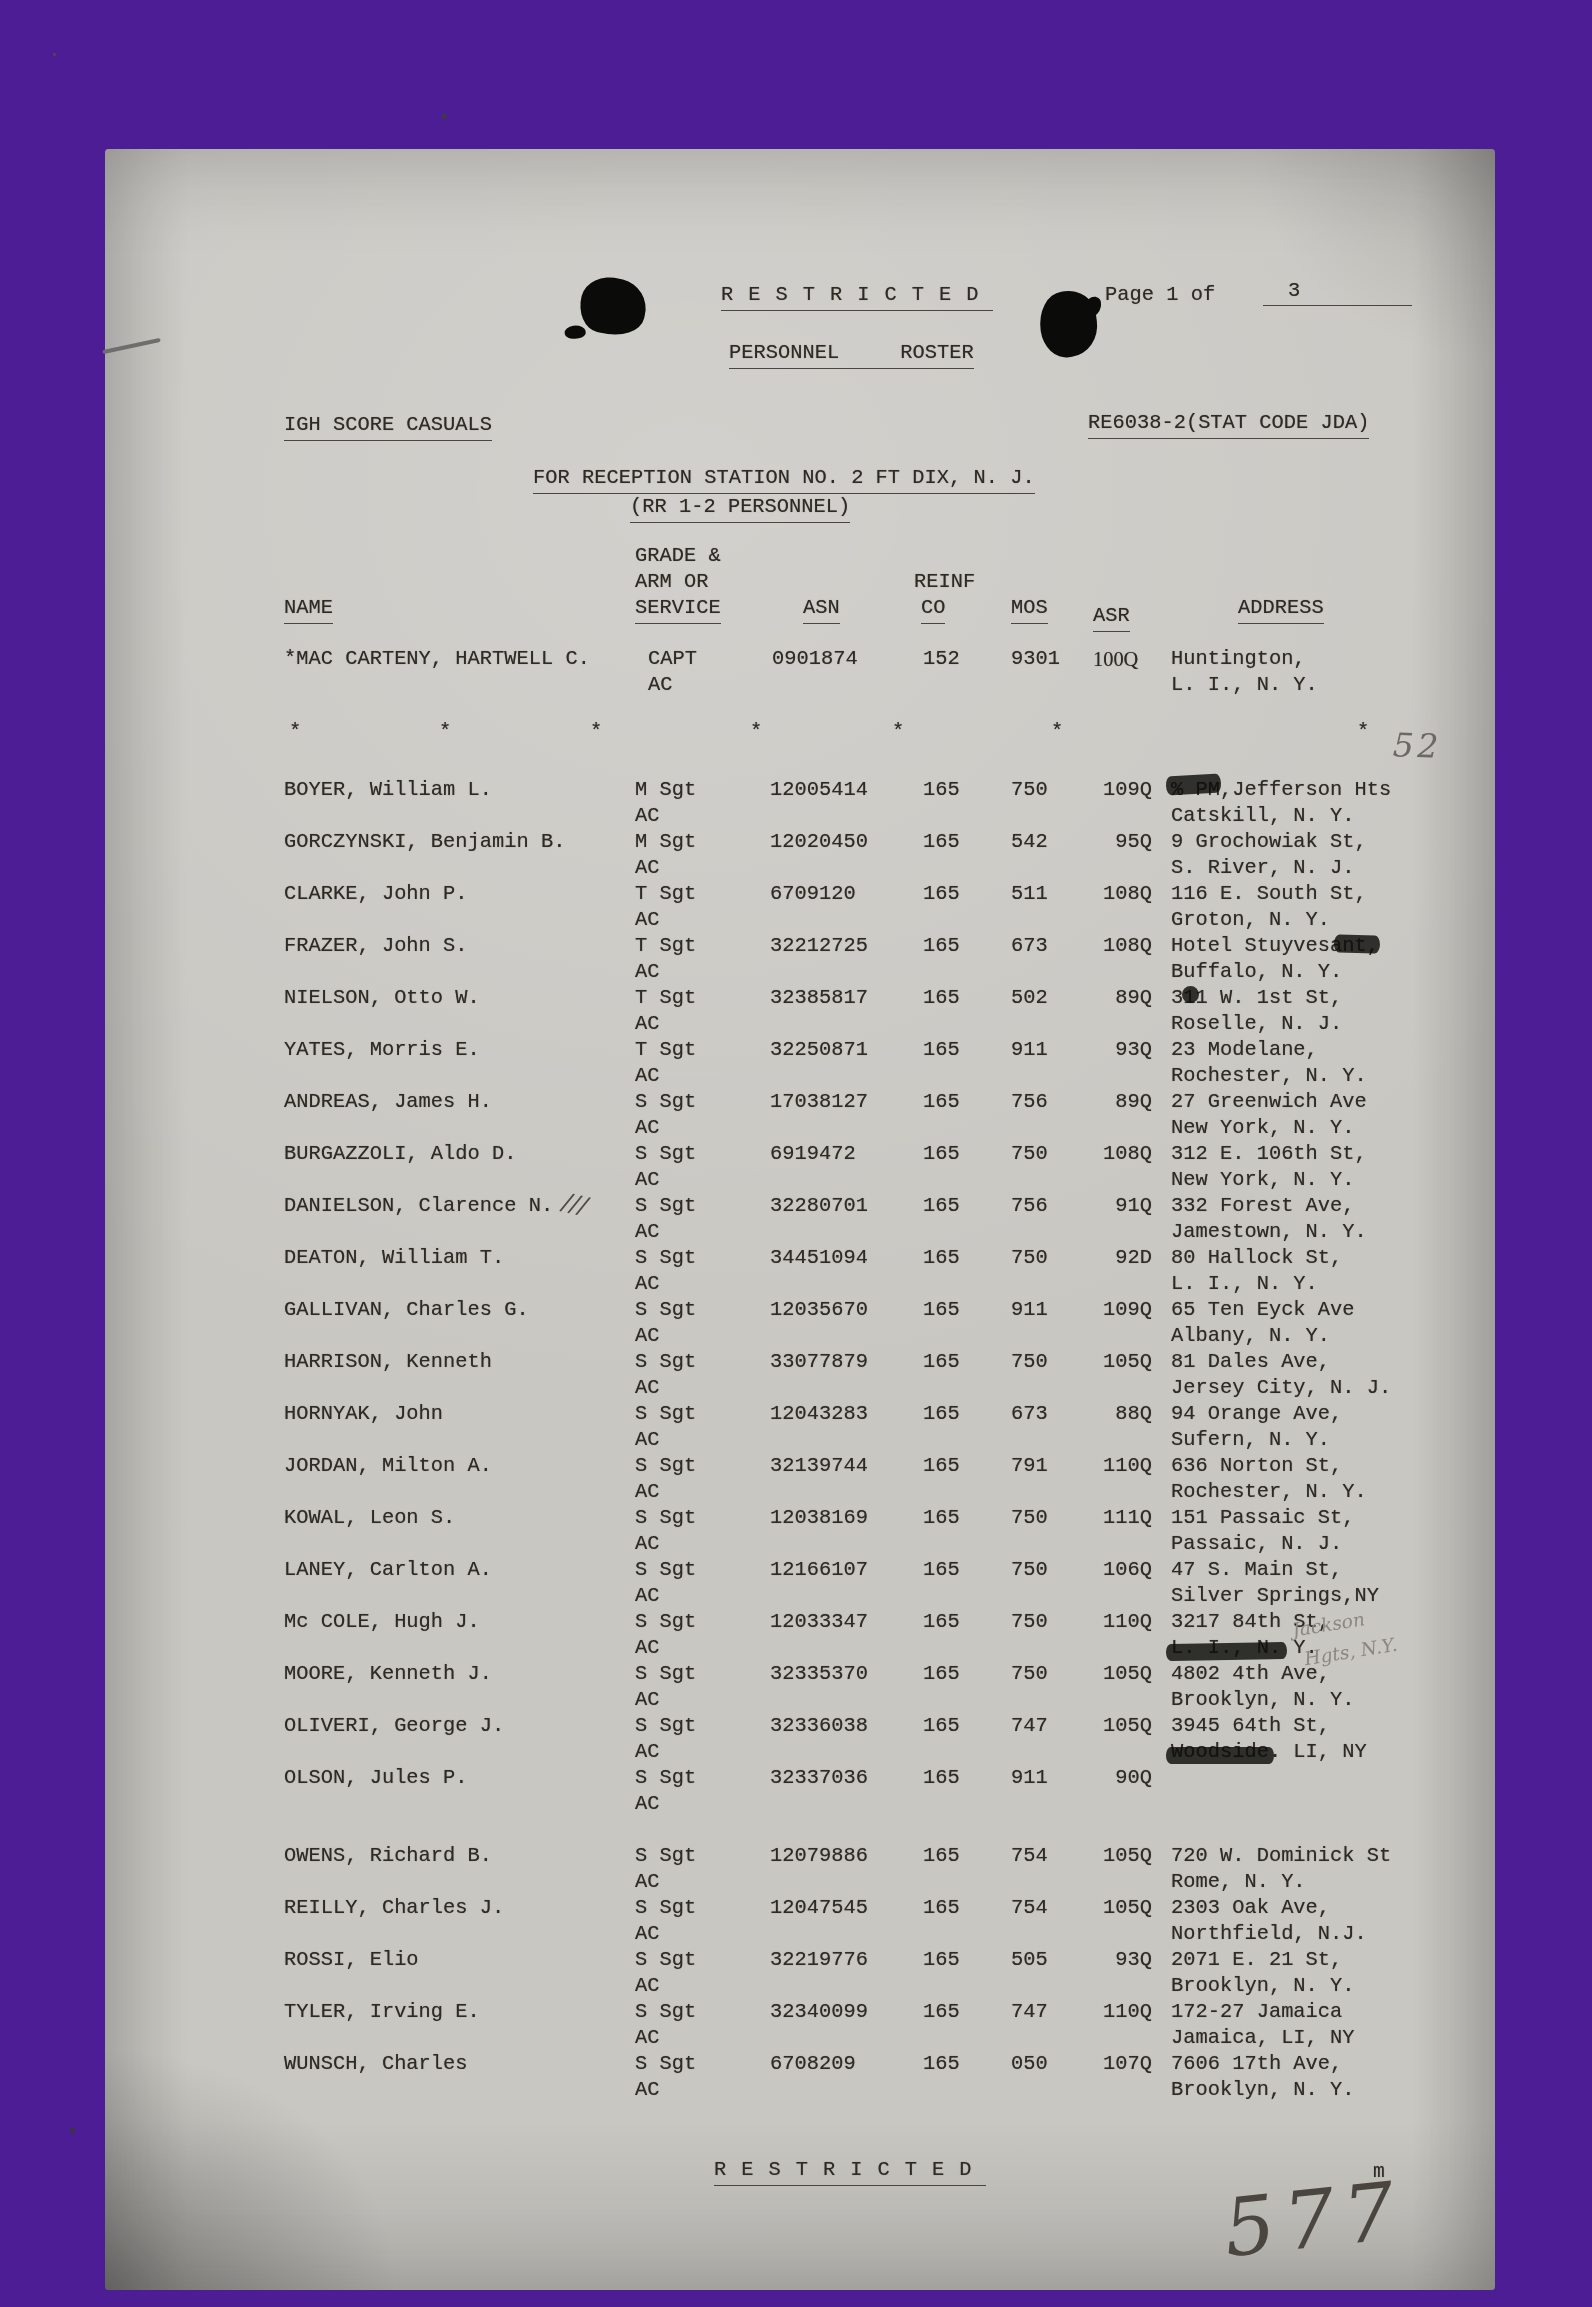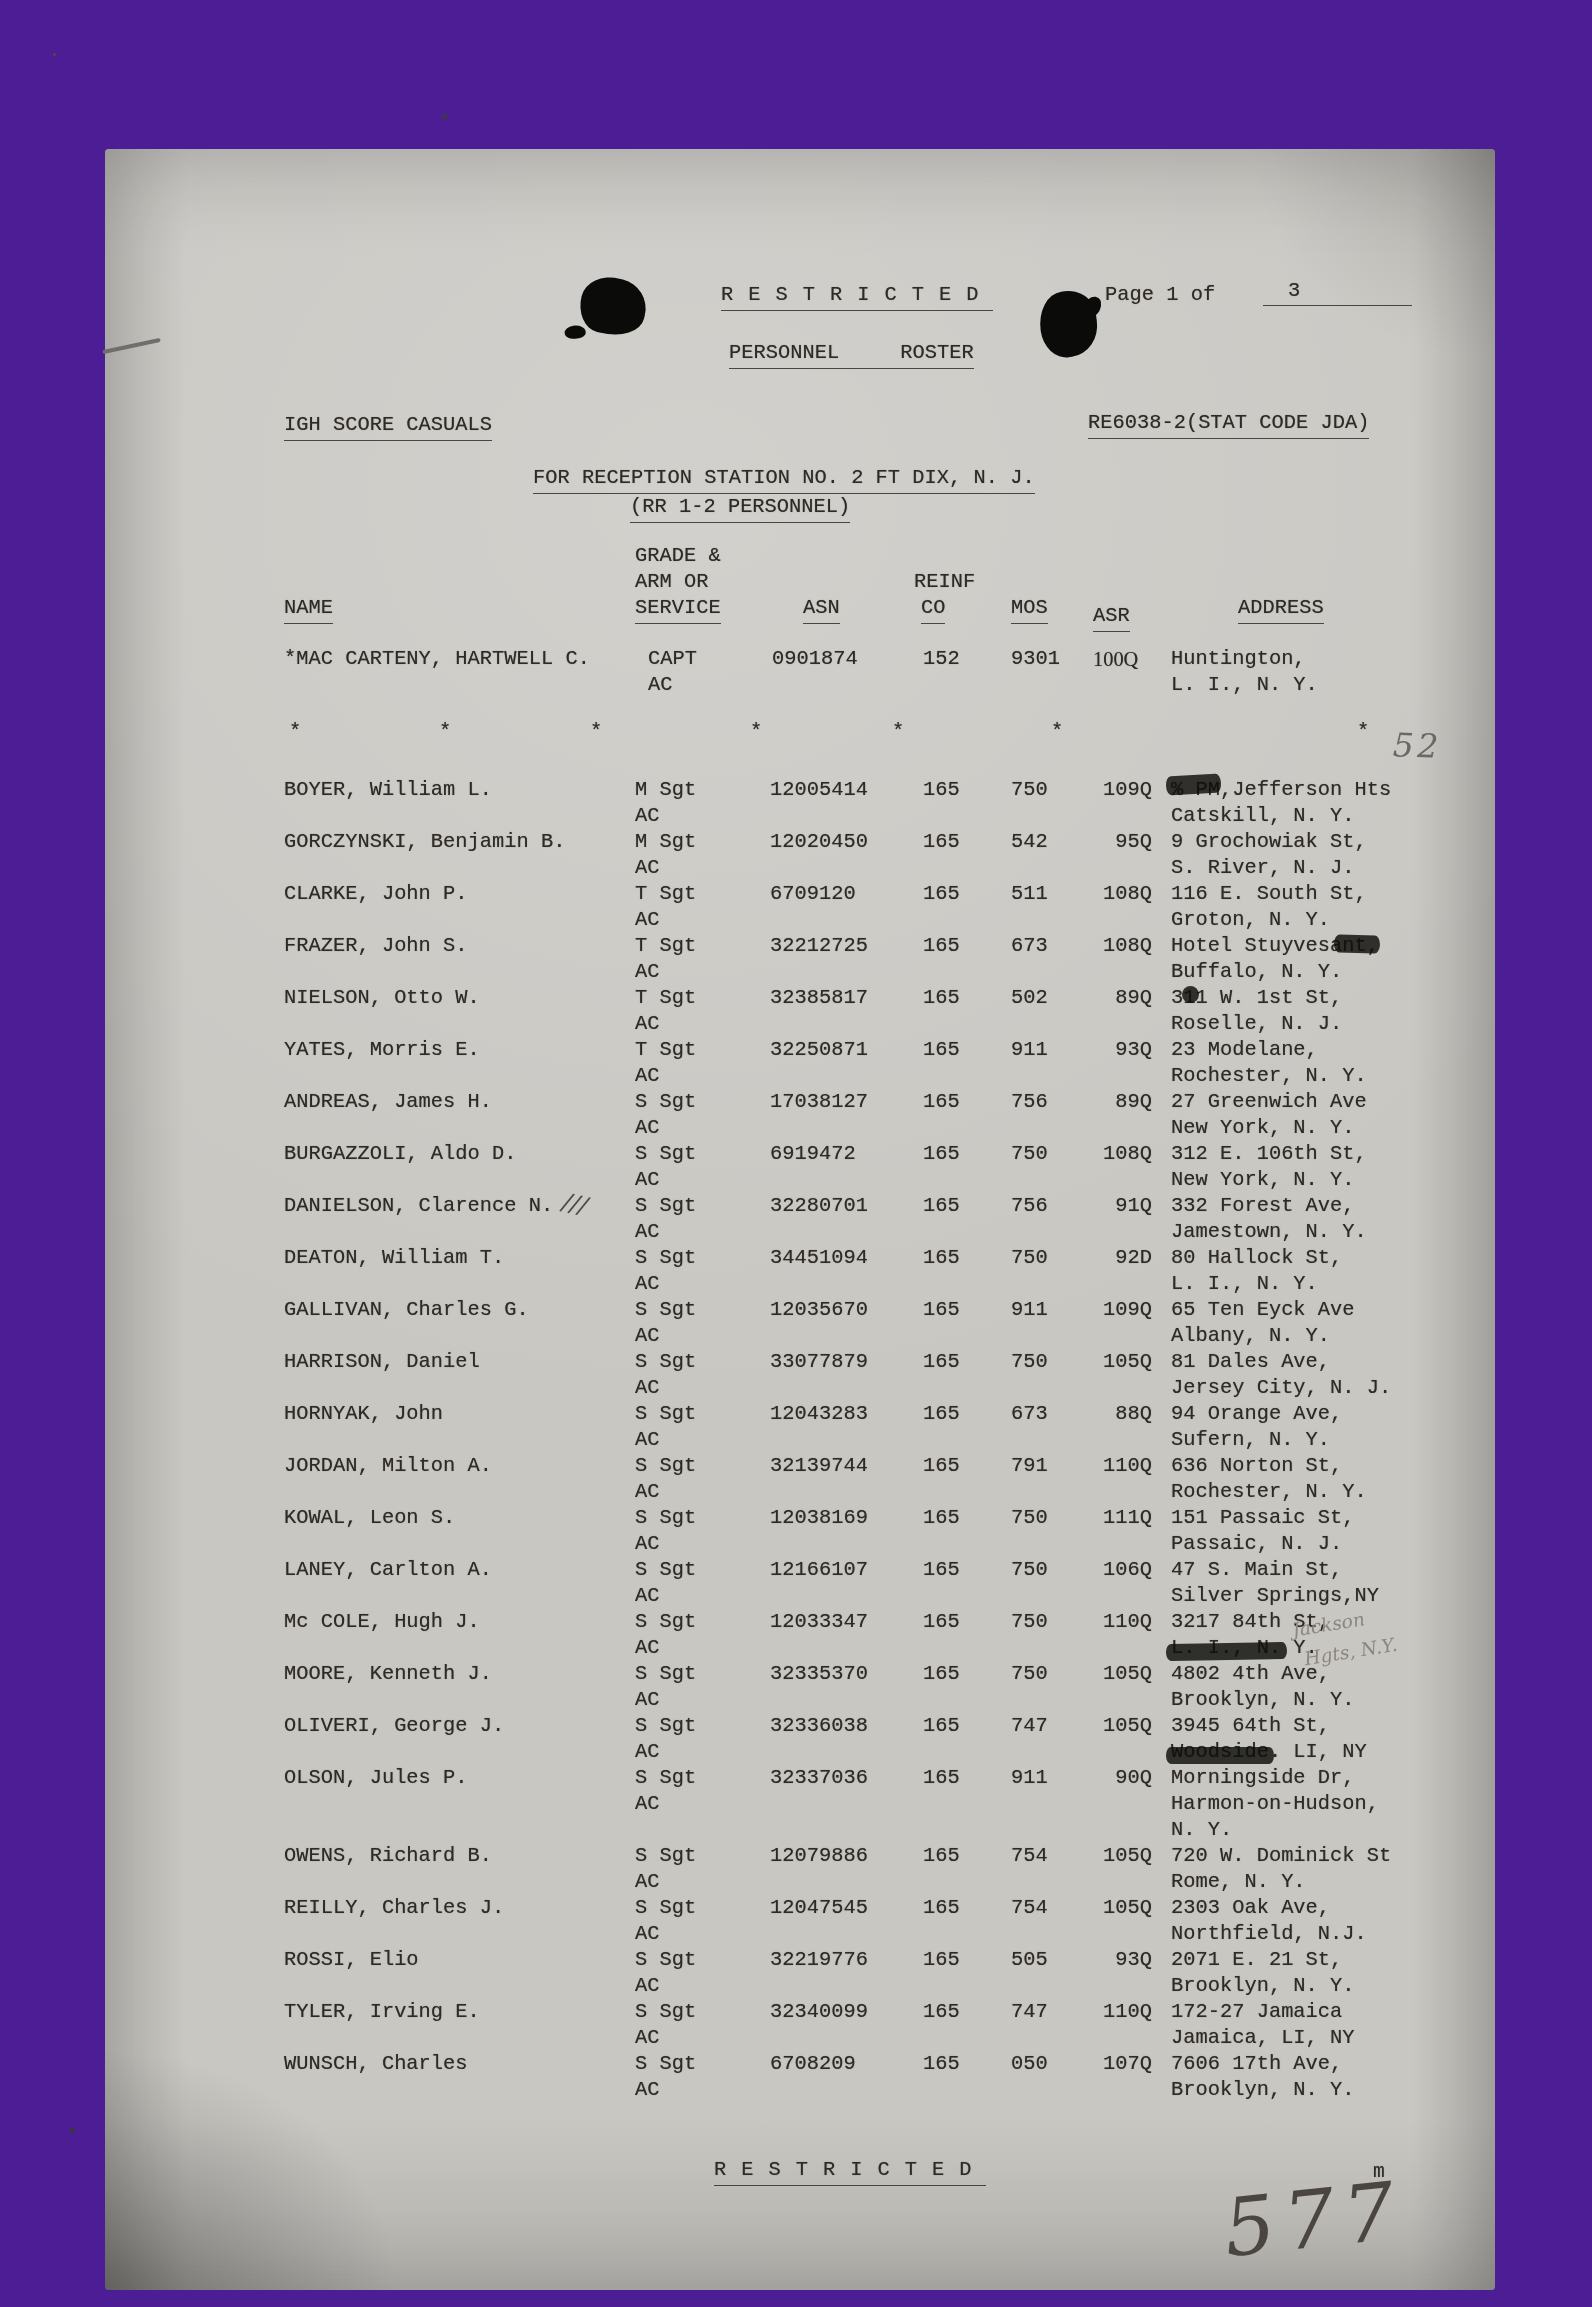--- a/index.html
+++ b/index.html
@@ -268,21 +268,21 @@
     <div class="tw c-grade">S Sgt</div>
     <div class="tw c-branch">AC</div>
     <div class="tw c-asn">12035670</div>
     <div class="tw c-reinf">165</div>
     <div class="tw c-mos">911</div>
     <div class="tw c-asr">109Q</div>
     <div class="tw c-addr"><div>65 Ten Eyck Ave</div><div>Albany, N. Y.</div></div>
   </div>
 
   <div class="row" style="height: 52px;">
-    <div class="tw c-name">HARRISON, Daniel</div>
+    <div class="tw c-name">HARRISON, Kenneth</div>
     <div class="tw c-grade">S Sgt</div>
     <div class="tw c-branch">AC</div>
     <div class="tw c-asn">33077879</div>
     <div class="tw c-reinf">165</div>
     <div class="tw c-mos">750</div>
     <div class="tw c-asr">105Q</div>
     <div class="tw c-addr"><div>81 Dales Ave,</div><div>Jersey City, N. J.</div></div>
   </div>
 
   <div class="row" style="height: 52px;">
@@ -363,21 +363,20 @@
   </div>
 
   <div class="row" style="height: 78px;">
     <div class="tw c-name">OLSON, Jules P.</div>
     <div class="tw c-grade">S Sgt</div>
     <div class="tw c-branch">AC</div>
     <div class="tw c-asn">32337036</div>
     <div class="tw c-reinf">165</div>
     <div class="tw c-mos">911</div>
     <div class="tw c-asr">90Q</div>
-    <div class="tw c-addr"><div>Morningside Dr,</div><div>Harmon-on-Hudson,</div><div>N. Y.</div></div>
   </div>
 
   <div class="row" style="height: 52px;">
     <div class="tw c-name">OWENS, Richard B.</div>
     <div class="tw c-grade">S Sgt</div>
     <div class="tw c-branch">AC</div>
     <div class="tw c-asn">12079886</div>
     <div class="tw c-reinf">165</div>
     <div class="tw c-mos">754</div>
     <div class="tw c-asr">105Q</div>

